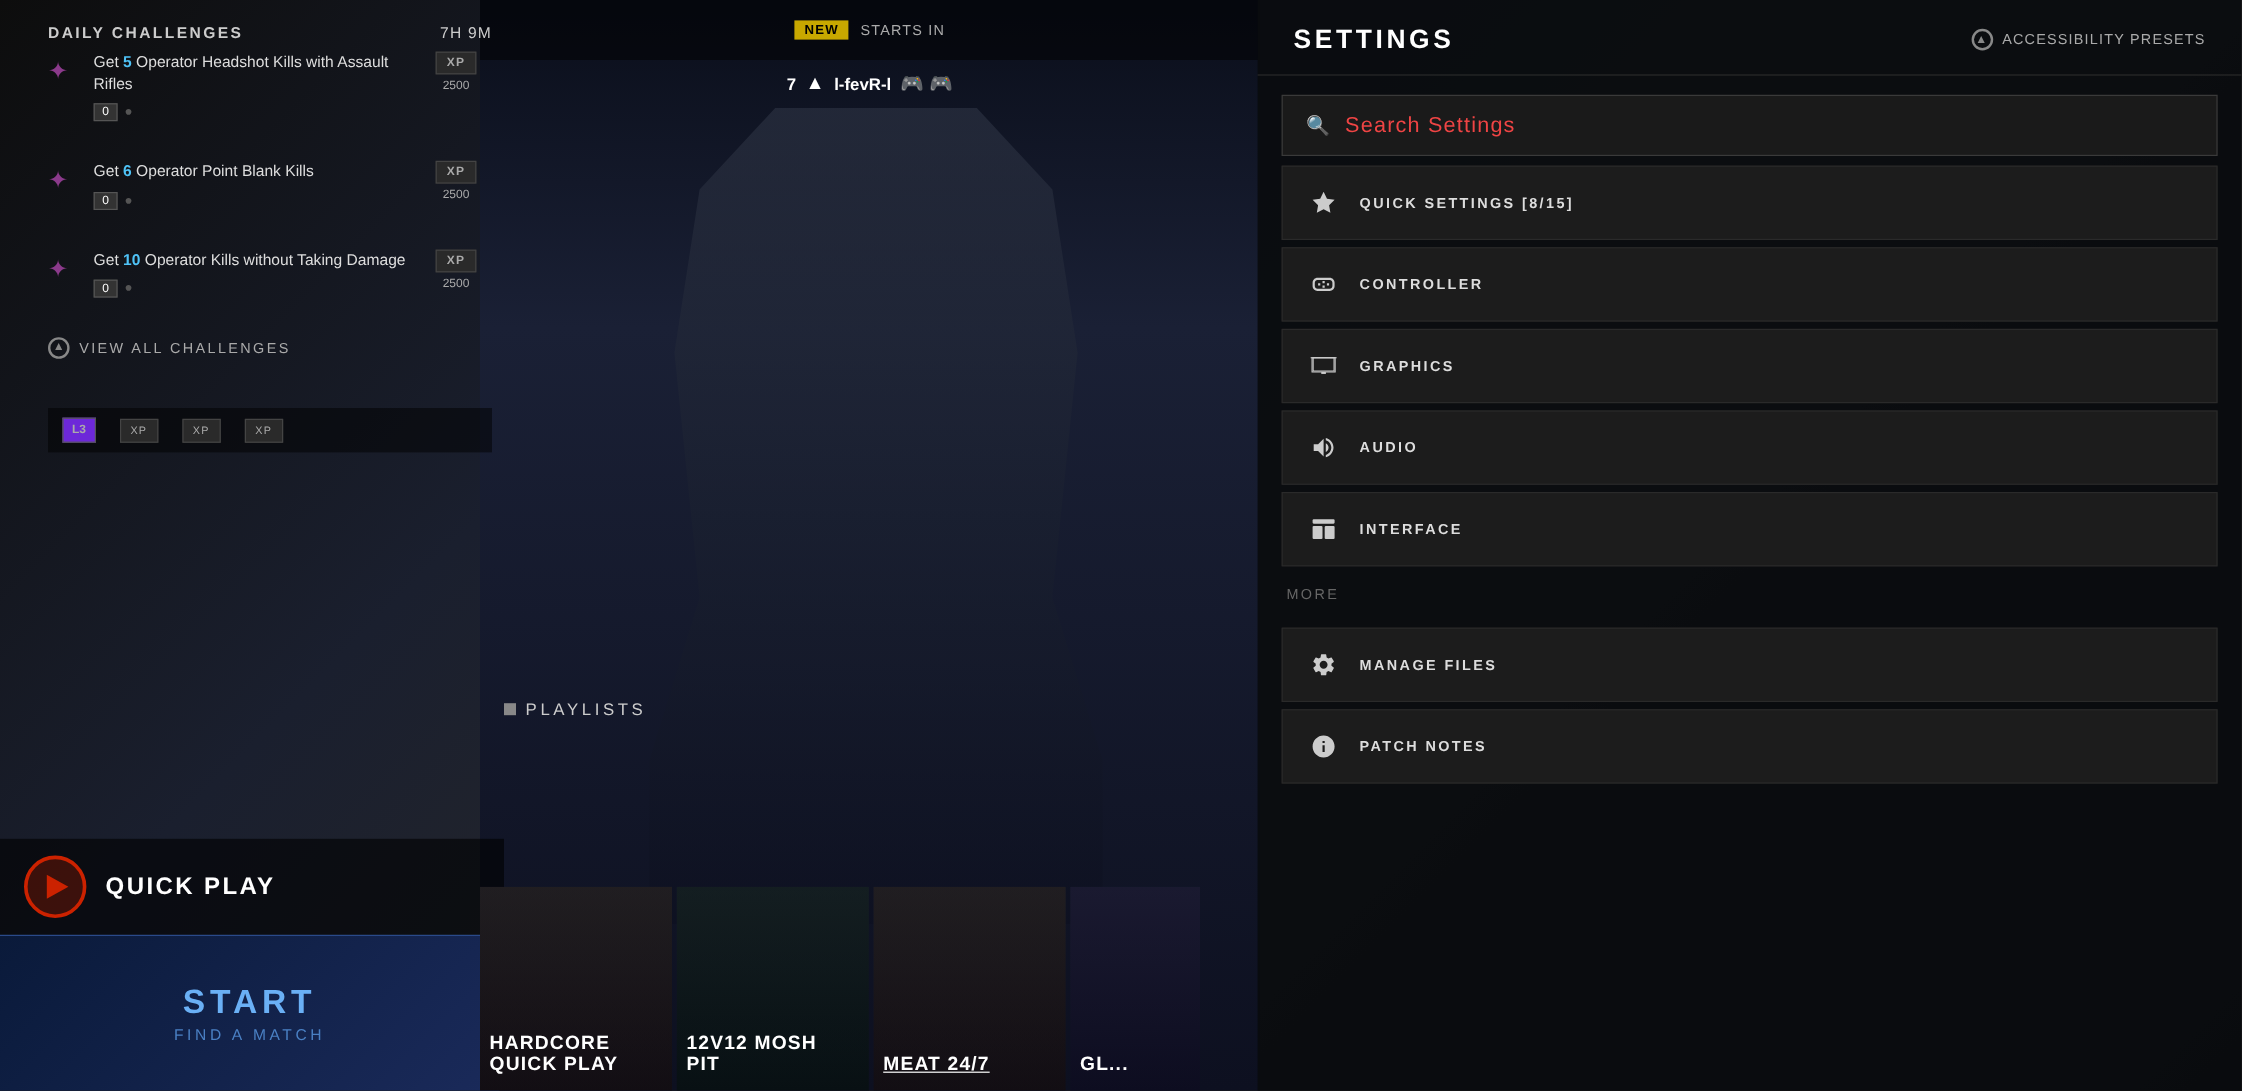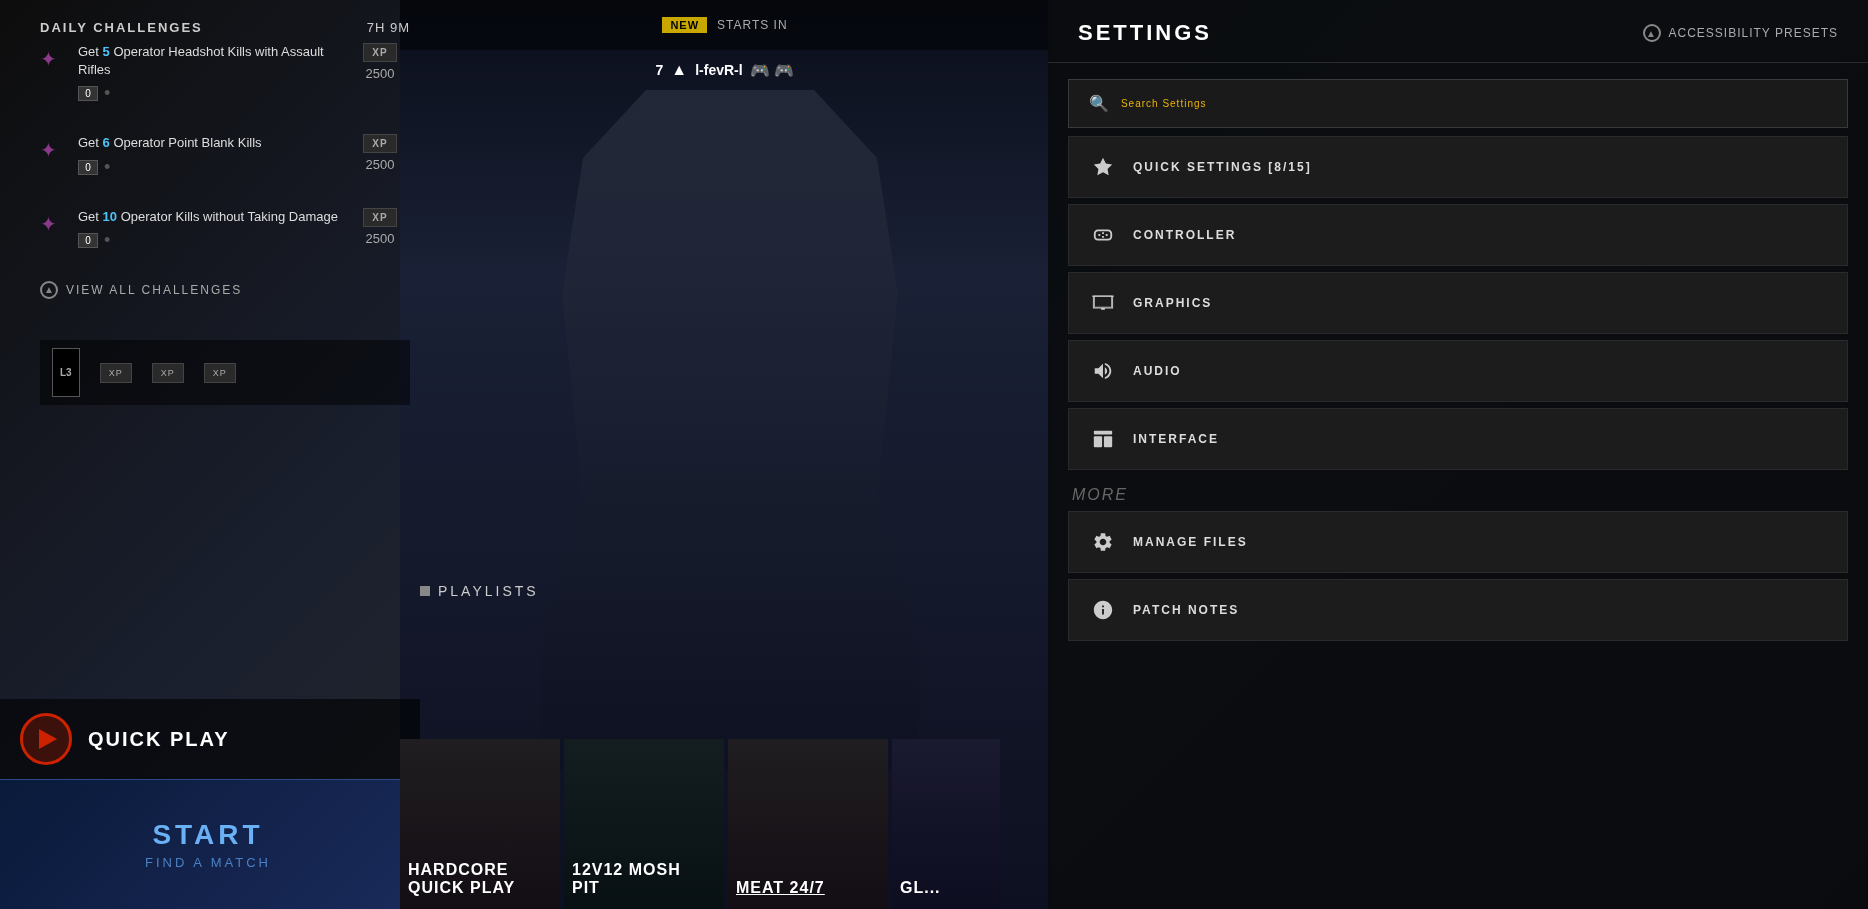--- a/index.html
+++ b/index.html
@@ -208,21 +208,21 @@
       border: 1px solid #444;
       color: #aaa;
       font-size: 10px;
       padding: 3px 8px;
       letter-spacing: 1px;
       font-weight: bold;
     }
 
     .xp-value {
       color: #aaa;
-      font-size: 13px;
+      font-size: 10px;
       text-align: right;
     }
 
     .challenge-right {
       display: flex;
       flex-direction: column;
       align-items: center;
       gap: 4px;
       min-width: 60px;
     }
@@ -378,24 +378,24 @@
       width: 370px;
       background: rgba(0,0,0,0.5);
       padding: 8px 12px;
       display: flex;
       align-items: center;
       gap: 20px;
       z-index: 10;
     }
 
     .l3-label {
-      background: #000000;
+      background: #6d28d9;
       color: #aaa;
       font-size: 10px;
-      padding: 18px 7px;
+      padding: 4px 7px;
       font-weight: bold;
       border: 1px solid #555;
     }
 
     .xp-icon-small {
       background: #2a2a2a;
       border: 1px solid #444;
       color: #aaa;
       font-size: 9px;
       padding: 4px 8px;
@@ -466,22 +466,22 @@
       margin-bottom: 8px;
       cursor: pointer;
     }
 
     .search-icon {
       color: #888;
       font-size: 16px;
     }
 
     .search-text {
-      color: #eab308;
-      font-size: 10px;
+      color: #ef4444;
+      font-size: 18px;
       letter-spacing: 1px;
     }
 
     
     .settings-item {
       display: flex;
       align-items: center;
       gap: 16px;
       background: #1c1c1c;
       border: 1px solid #2a2a2a;
@@ -513,24 +513,23 @@
       font-weight: bold;
       letter-spacing: 2px;
     }
 
     .settings-item.active .settings-item-label {
       color: #fff;
     }
 
     .more-section-label {
       color: #666;
-      font-size: 16px;
+      font-size: 12px;
       letter-spacing: 2px;
-      padding: 10px 4px 7px 4px;
-      font-style: italic;
+      padding: 10px 4px 21px 4px;
     }
 
     
     .icon-svg {
       width: 22px;
       height: 22px;
       fill: currentColor;
     }
   </style>
 </head>

